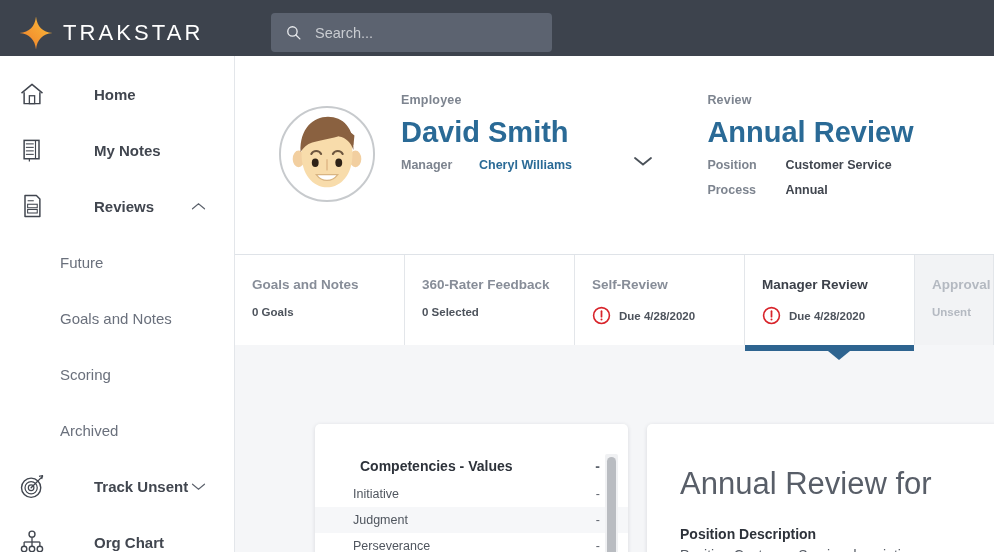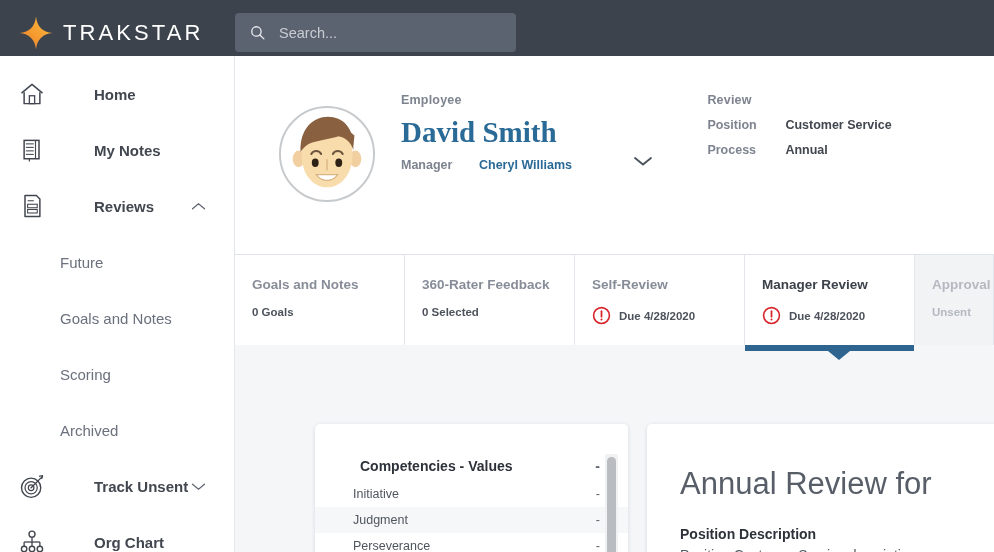--- a/index.html
+++ b/index.html
@@ -8,21 +8,21 @@
     overflow: hidden;
     font-family: "Liberation Sans", sans-serif;
     background: #ffffff;
   }
 
   
   #topbar {
     position: absolute; top: 0; left: 0;
     width: 994px; height: 65px;
     background: #3d434d;
-    display: flex; align-items: center;
+    display: flex; align-items: center; gap: 36px;
   }
   #brand { display: flex; align-items: center; width: 235px; padding-left: 18px; }
   #logo-star { width: 36px; height: 36px; flex: 0 0 36px; }
   #brand-name {
     color: #ffffff; font-size: 22px; letter-spacing: 3.1px;
     font-weight: 300; margin-left: 9px; white-space: nowrap;
   }
   #search-box {
     margin-left: 0; width: 281px; height: 39px;
     background: #5c6370; border-radius: 4px;
@@ -80,21 +80,21 @@
     margin-left: 43px; margin-top: 49px;
     width: 98px; height: 98px; flex: 0 0 98px;
   }
   #emp-block { margin-left: 25px; margin-top: 37px; width: 310px; position: relative; }
   #rev-block { margin-left: 0px; margin-top: 37px; width: 290px; }
   .field-label {
     font-size: 12.5px; color: #7d848f; font-weight: bold; letter-spacing: .2px;
   }
   .big-title {
     font-size: 29px; font-weight: bold; color: #2a6a96;
-    margin-top: 10px; white-space: nowrap; line-height: 1.05; font-family: Liberation Serif, serif;
+    margin-top: 10px; white-space: nowrap; line-height: 1.05;
   }
   #emp-title { cursor: pointer; }
   #emp-chevron {
     position: absolute; left: 232px; top: 62px; width: 20px; height: 12px; cursor: pointer;
   }
   .kv-row { display: flex; margin-top: 11px; align-items: baseline; }
   .kv-key { font-size: 12.5px; color: #7d848f; font-weight: bold; width: 78px; flex: 0 0 78px; }
   .kv-val { font-size: 12.5px; color: #41464f; font-weight: bold; white-space: nowrap; }
   .kv-val.link { color: #2a6a96; cursor: pointer; }
 
@@ -312,20 +312,21 @@
         <path d="M2 3 L10 9.5 L18 3" fill="none" stroke="#4a5159" stroke-width="1.8" stroke-linecap="round"></path>
       </svg>
       <div class="kv-row">
         <div class="kv-key">Manager</div>
         <div class="kv-val link">Cheryl Williams</div>
       </div>
     </div>
 
     <div id="rev-block">
       <div class="field-label">Review</div>
+      <div class="big-title">Annual Review</div>
       <div class="kv-row">
         <div class="kv-key">Position</div>
         <div class="kv-val">Customer Service</div>
       </div>
       <div class="kv-row">
         <div class="kv-key">Process</div>
         <div class="kv-val">Annual</div>
       </div>
     </div>
   </div>

